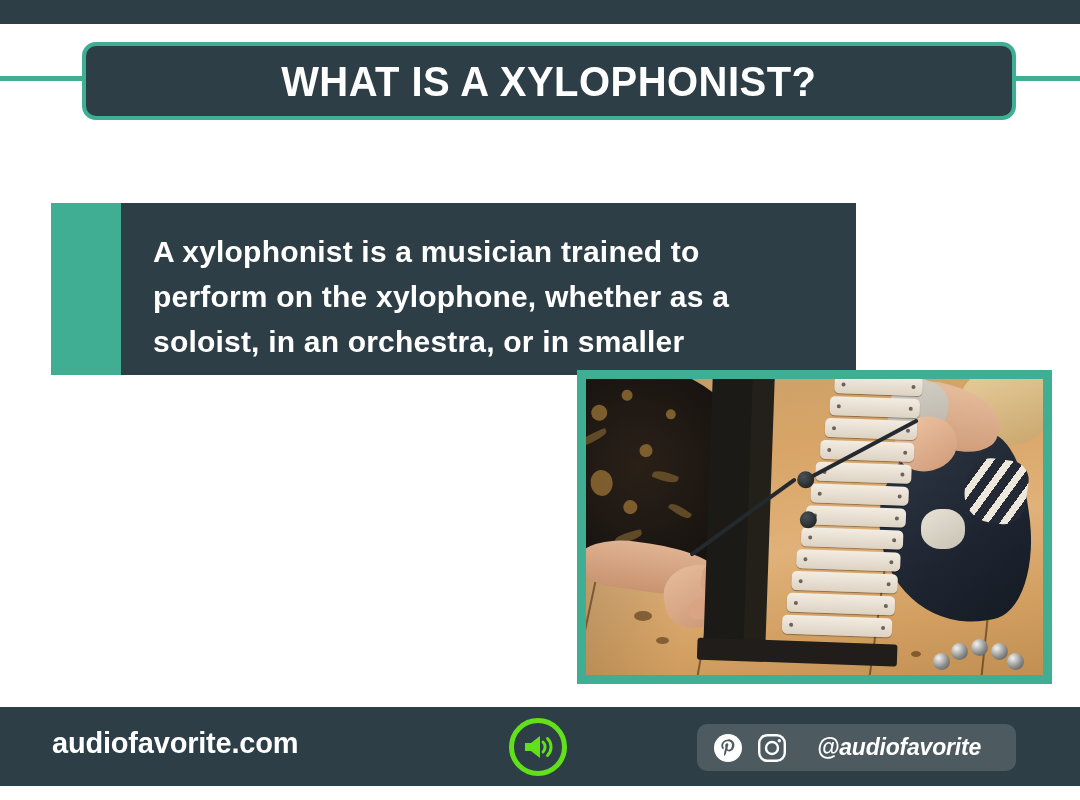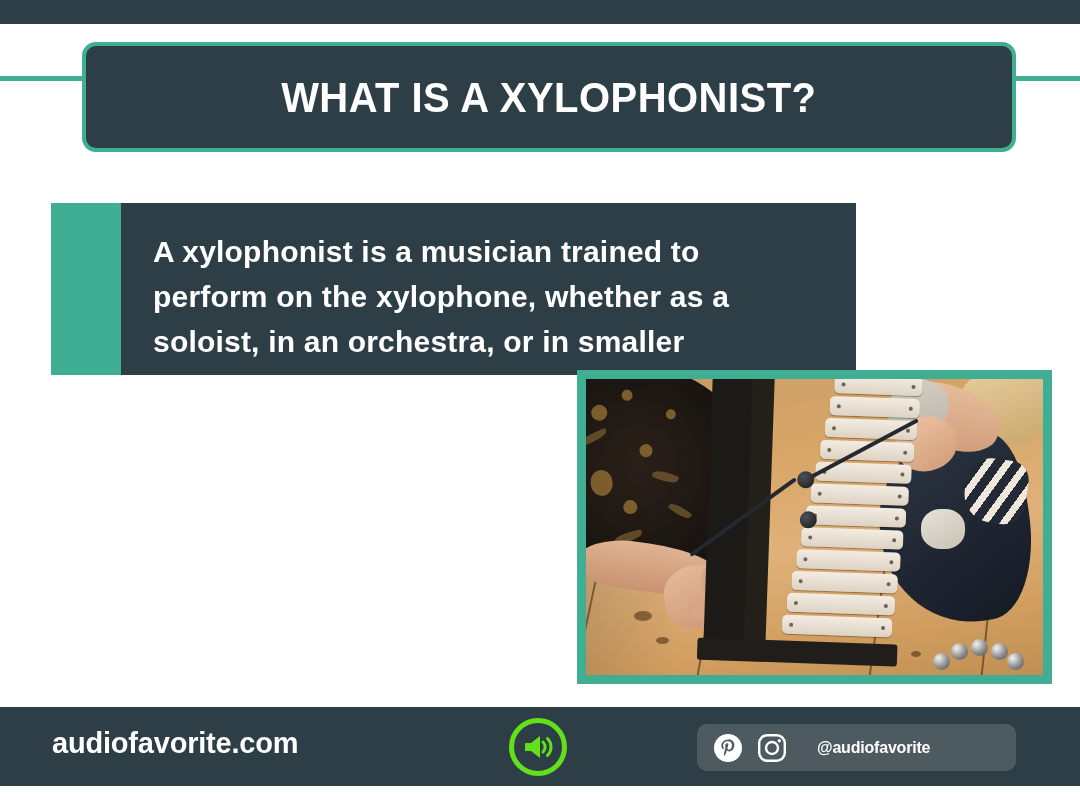--- a/index.html
+++ b/index.html
@@ -19,21 +19,21 @@
   }
 
   
   .title-rule{
     position:absolute;left:0;top:76px;width:1080px;height:5px;
     background:#3fae93;
   }
 
   
   .title-card{
-    position:absolute;left:82px;top:42px;width:934px;height:110px;
+    position:absolute;left:82px;top:42px;width:934px;height:78px;
     background:#2d3e46;
     border:4px solid #3fae93;
     border-radius:14px;
     box-sizing:border-box;
     display:flex;align-items:center;justify-content:center;
   }
   .title-text{
     color:#ffffff;
     font-family:"Liberation Sans Narrow","Liberation Sans",sans-serif;
     font-weight:bold;
@@ -200,21 +200,21 @@
   }
   .social-pill{
     position:absolute;left:697px;top:724px;width:319px;height:47px;
     background:#4d5b61;border-radius:10px;
     display:flex;align-items:center;
     box-sizing:border-box;
     padding-left:16px;
   }
   .soc-icon{width:30px;height:30px;display:inline-flex;align-items:center;justify-content:center;margin-right:14px;}
   .handle{
-    color:#ffffff;font-size:16px;font-weight:bold;margin-left:16px;letter-spacing:-0.2px;
+    color:#ffffff;font-size:23px;font-weight:bold;margin-left:16px;letter-spacing:-0.2px;font-style:italic;
   }
 </style>
 </head>
 <body>
 
 <div class="canvas">
 
   <div class="top-strip"></div>
   <div class="title-rule"></div>
 

